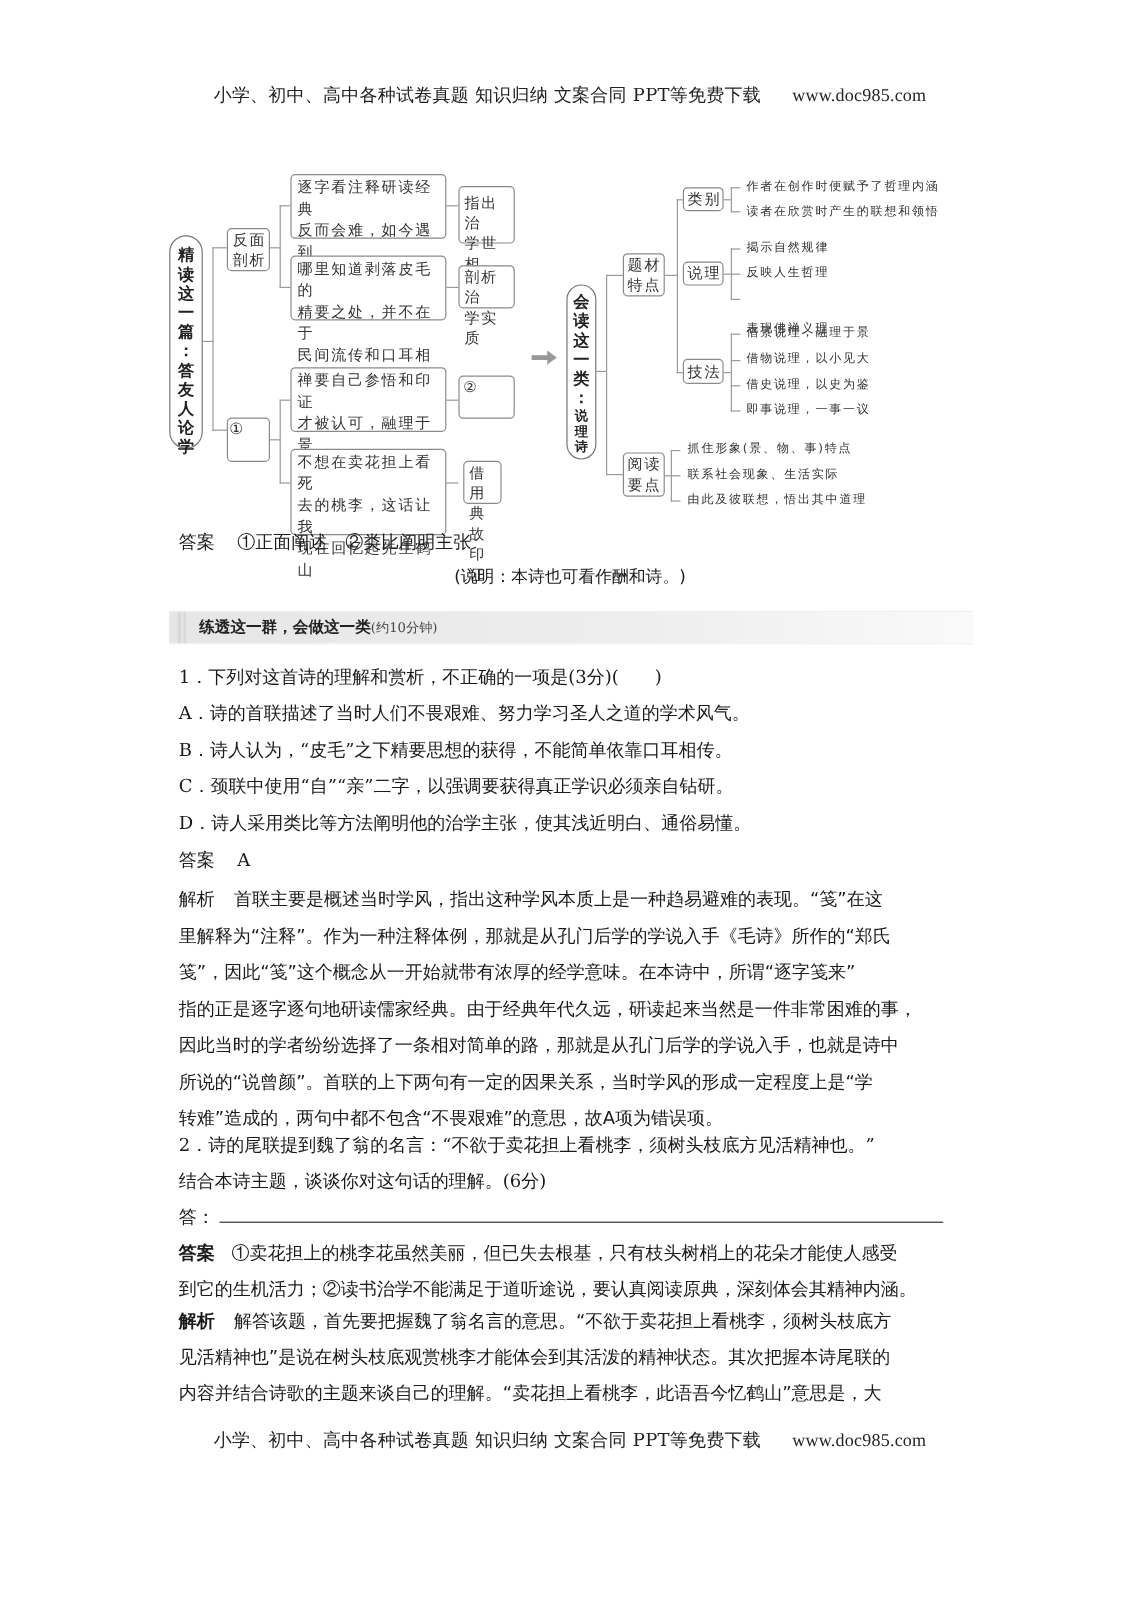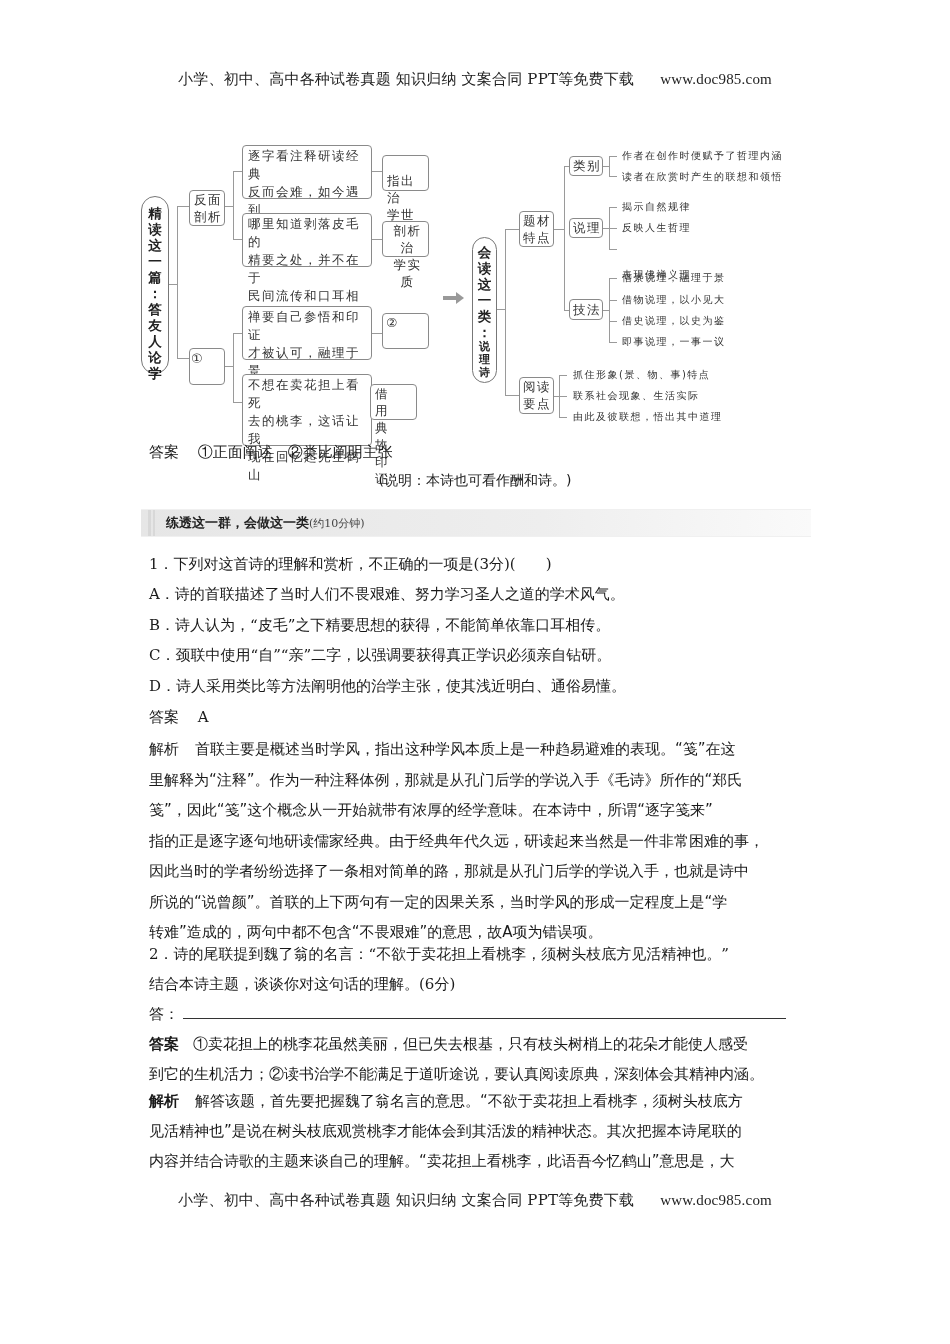--- a/index.html
+++ b/index.html
@@ -98,53 +98,53 @@
   <div class="ln" style="left:233px; top:333px; width:1px; height:70px;"></div>
   <div class="ln" style="left:233px; top:333px; width:9px; height:1px;"></div>
   <div class="ln" style="left:233px; top:402px; width:9px; height:1px;"></div>
 
   <div class="box" style="left:242px; top:145px; width:130px; height:54px; padding:1px 0 0 5px;">
     <div>逐字看注释研读经典</div>
     <div>反而会难，如今遇到</div>
     <div>的人都在谈曾参颜渊</div>
   </div>
   <div class="ln" style="left:372px; top:171px; width:10px; height:1px;"></div>
-  <div class="box" style="left:382px; top:155px; width:47px; height:36px; padding:16px 0 0 4px; line-height:17px;">
+  <div class="box" style="left:382px; top:155px; width:47px; height:48px; padding:4px 0 0 4px; line-height:17px;">
     <div>指出治</div>
     <div>学世相</div>
   </div>
 
   <div class="box" style="left:242px; top:213px; width:130px; height:54px; padding:1px 0 0 5px;">
     <div>哪里知道剥落皮毛的</div>
     <div>精要之处，并不在于</div>
     <div>民间流传和口耳相传</div>
   </div>
   <div class="ln" style="left:372px; top:239px; width:10px; height:1px;"></div>
-  <div class="box" style="left:382px; top:221px; width:47px; height:36px; padding:0 0 0 4px; line-height:17px;text-align:center;">
+  <div class="box" style="left:382px; top:221px; width:47px; height:36px; padding:0 0 0 4px; line-height:17px;">
     <div>剖析治</div>
     <div>学实质</div>
   </div>
 
   <div class="box" style="left:242px; top:306px; width:130px; height:54px; padding:1px 0 0 5px;">
     <div>禅要自己参悟和印证</div>
     <div>才被认可，融理于景</div>
     <div>自修炼才能炼出仙丹</div>
   </div>
   <div class="ln" style="left:372px; top:333px; width:10px; height:1px;"></div>
   <div class="box" style="left:382px; top:313px; width:47px; height:36px; padding:0 0 0 3px; line-height:17px;">
     <div>②</div>
   </div>
 
   <div class="box" style="left:242px; top:374px; width:130px; height:72px; padding:1px 0 0 5px;">
     <div>不想在卖花担上看死</div>
     <div>去的桃李，这话让我</div>
     <div>现在回忆起先生鹤山</div>
   </div>
   <div class="ln" style="left:372px; top:402px; width:10px; height:1px;"></div>
-  <div class="box" style="left:370px; top:384px; width:47px; height:36px; padding:0 16px 0 4px; line-height:17px;">
+  <div class="box" style="left:386px; top:384px; width:32px; height:36px; padding:0 16px 0 4px; line-height:17px;">
     <div>借用典</div>
     <div>故印证</div>
   </div>
 
   <div class="arrow"></div>
 
   <div class="vbox" style="left:472px; top:237px; width:25px; height:146px; padding-top:6px; font-size:13.5px; line-height:16px;">
     <div>会</div>
     <div>读</div>
     <div>这</div>

